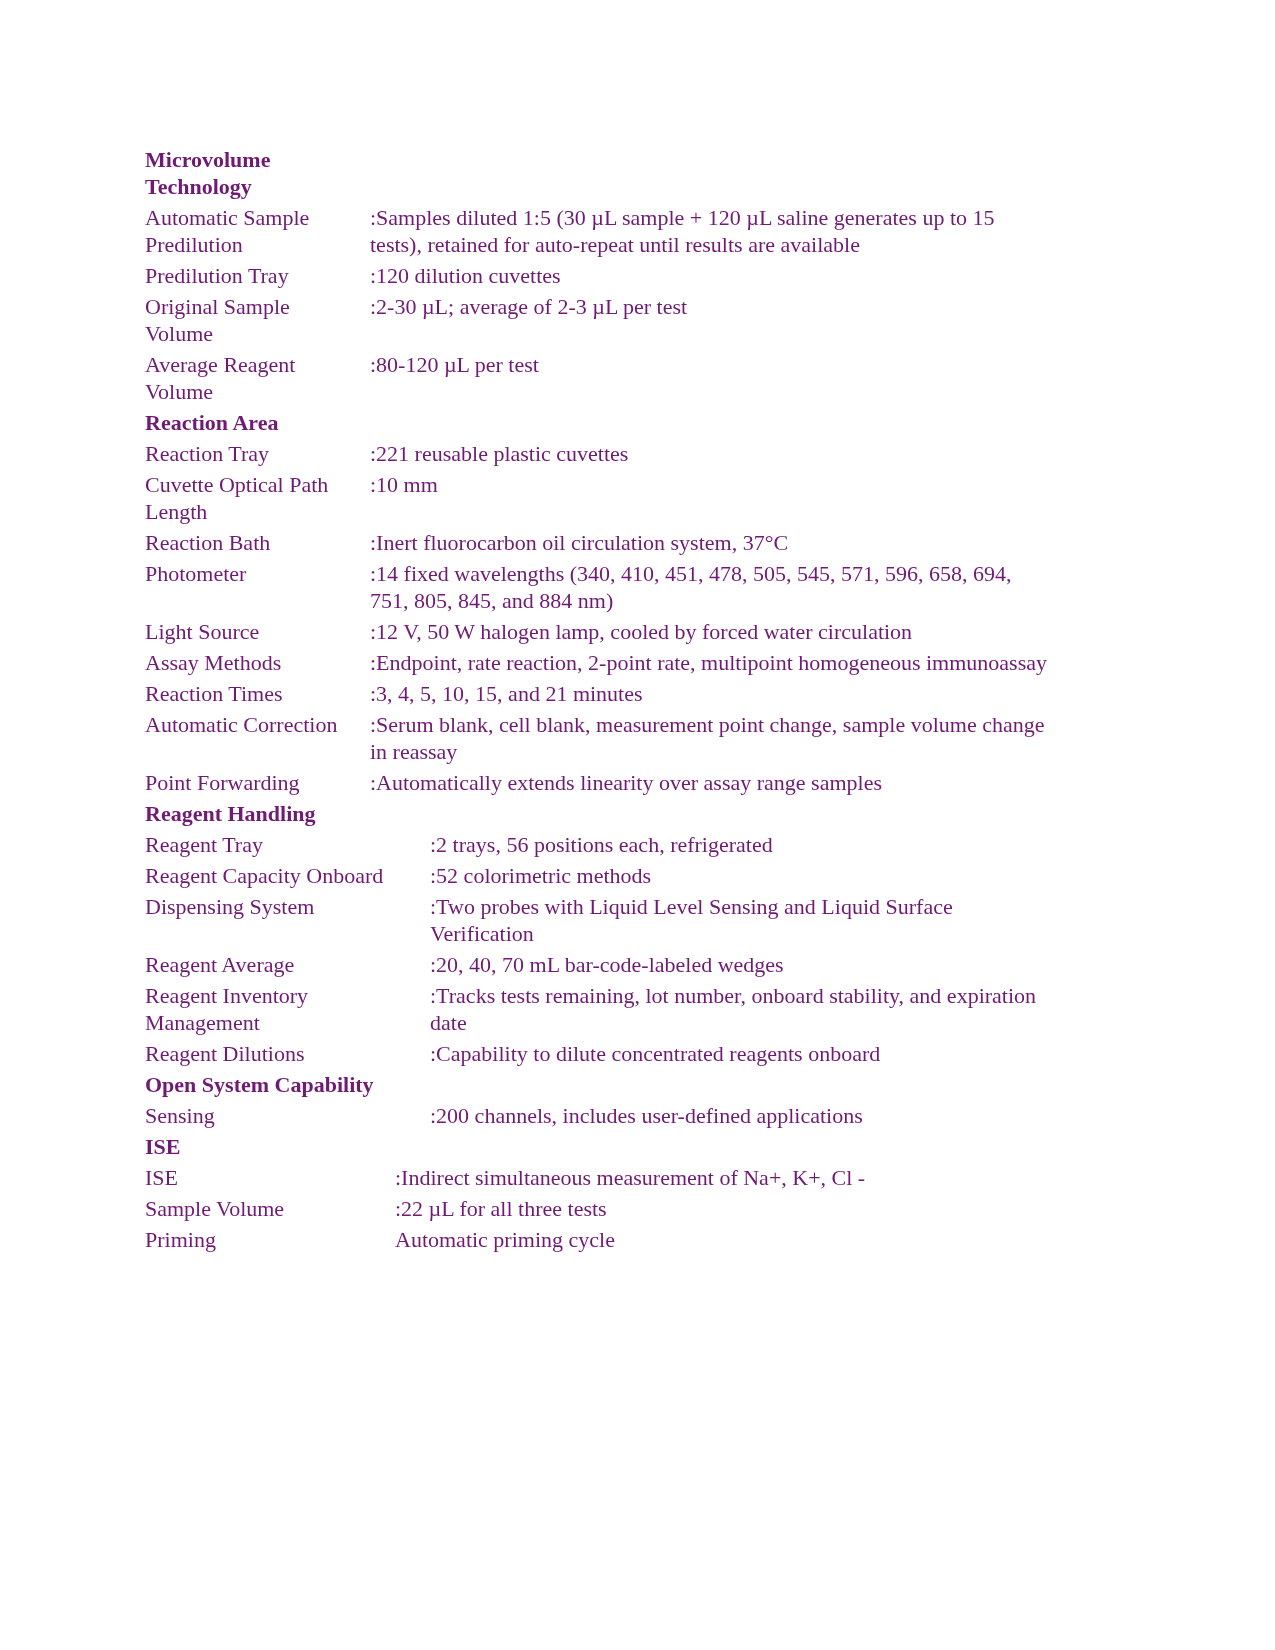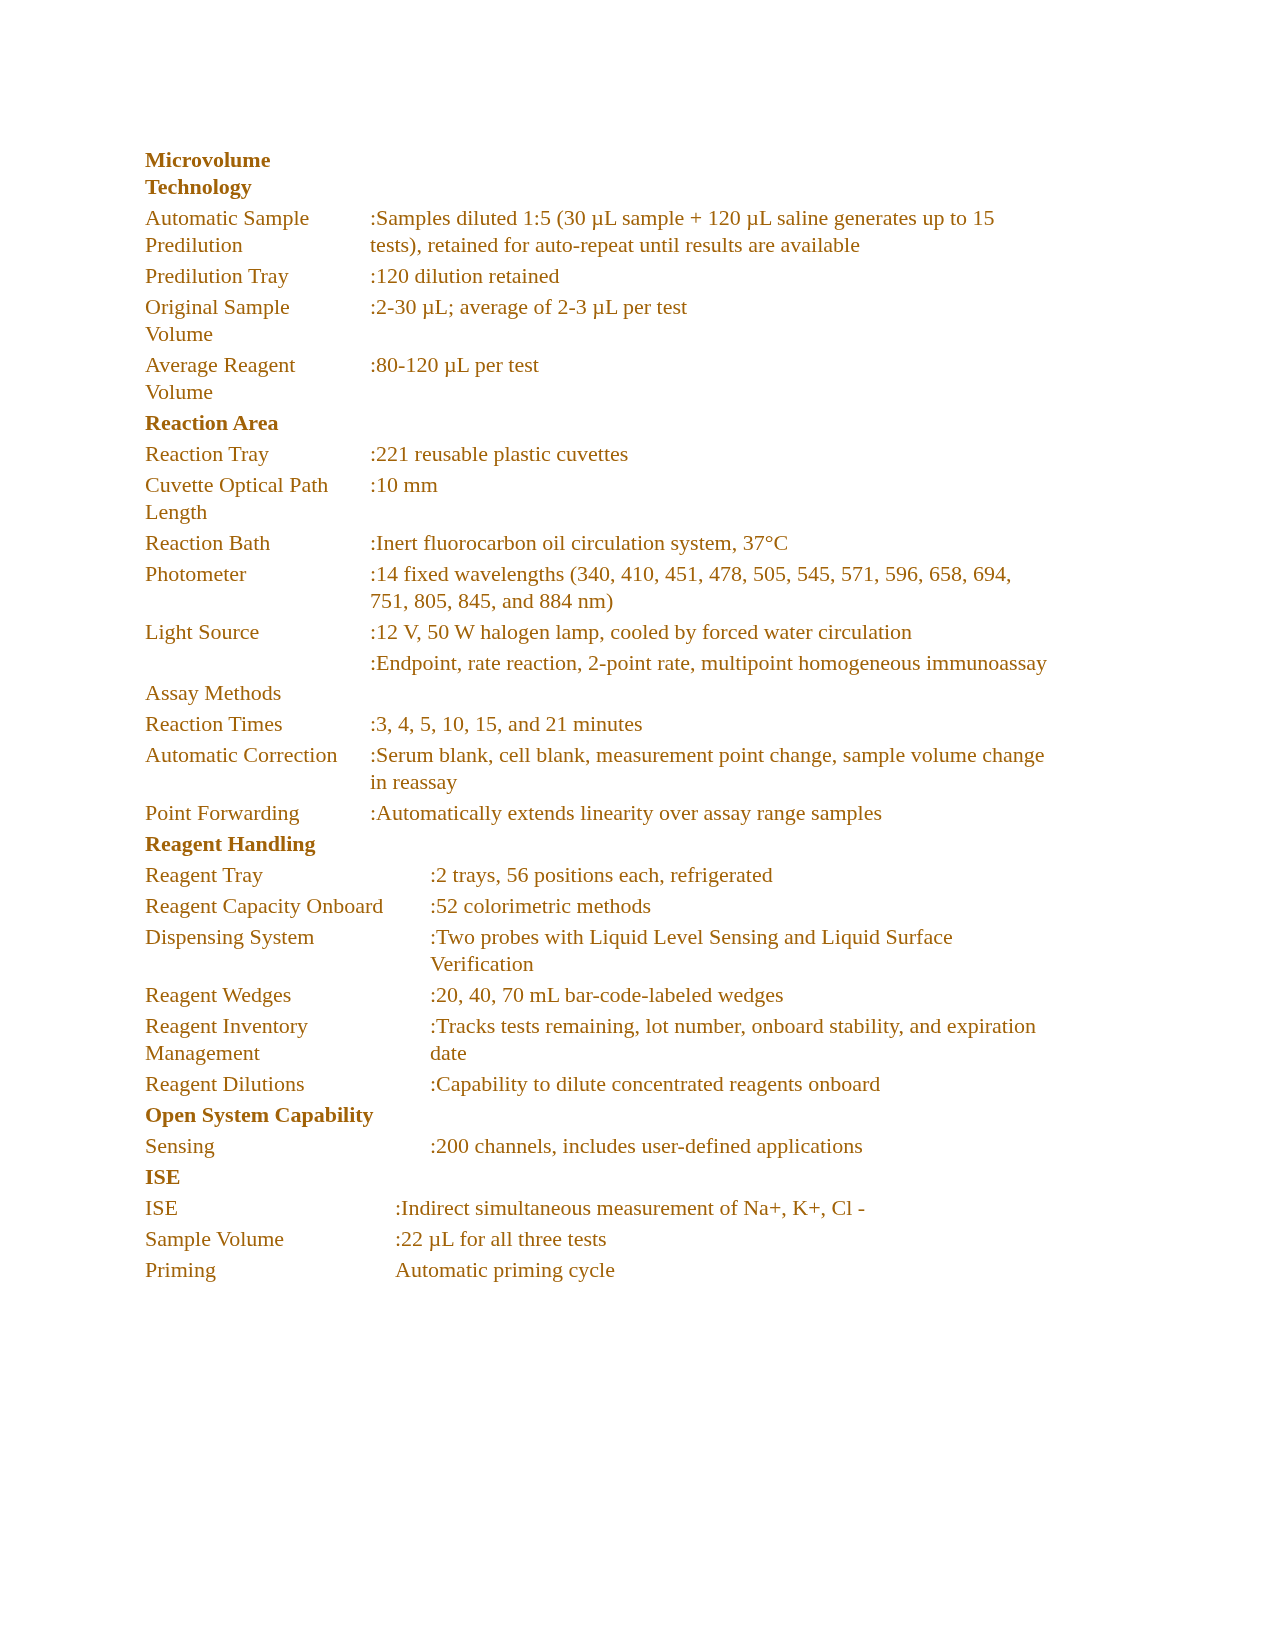--- a/index.html
+++ b/index.html
@@ -10,21 +10,21 @@
   .page {
     position: relative;
     width: 1275px;
     height: 1441px;
     background: #ffffff;
     box-sizing: border-box;
     padding: 146px 130px 0 145px;
     font-family: "Liberation Serif", "DejaVu Serif", serif;
     font-size: 22px;
     line-height: 27px;
-    color: #a16207;
+    color: #701a75;
     overflow: hidden;
   }
   .doc {
     width: 905px;
   }
   .section-title {
     font-weight: bold;
     margin-bottom: 4px;
   }
   .spec-row {
@@ -47,21 +47,21 @@
 
 <div class="page">
   <div class="doc" id="doc">
       <div class="section-title" style="max-width: 225px;">Microvolume Technology</div>
       <div class="spec-row">
         <div class="spec-label" style="width: 225px;">Automatic Sample Predilution</div>
         <div class="spec-value">:Samples diluted 1:5 (30 µL sample + 120 µL saline generates up to 15 tests), retained for auto-repeat until results are available</div>
       </div>
       <div class="spec-row">
         <div class="spec-label" style="width: 225px;">Predilution Tray</div>
-        <div class="spec-value">:120 dilution retained</div>
+        <div class="spec-value">:120 dilution cuvettes</div>
       </div>
       <div class="spec-row">
         <div class="spec-label" style="width: 225px;">Original Sample Volume</div>
         <div class="spec-value">:2-30 µL; average of 2-3 µL per test</div>
       </div>
       <div class="spec-row">
         <div class="spec-label" style="width: 225px;">Average Reagent Volume</div>
         <div class="spec-value">:80-120 µL per test</div>
       </div>
       <div class="section-title" style="max-width: 225px;">Reaction Area</div>
@@ -79,21 +79,21 @@
       </div>
       <div class="spec-row">
         <div class="spec-label" style="width: 225px;">Photometer</div>
         <div class="spec-value">:14 fixed wavelengths (340, 410, 451, 478, 505, 545, 571, 596, 658, 694, 751, 805, 845, and 884 nm)</div>
       </div>
       <div class="spec-row">
         <div class="spec-label" style="width: 225px;">Light Source</div>
         <div class="spec-value">:12 V, 50 W halogen lamp, cooled by forced water circulation</div>
       </div>
       <div class="spec-row">
-        <div class="spec-label" style="width: 225px; margin-top: 30px;">Assay Methods</div>
+        <div class="spec-label" style="width: 225px;">Assay Methods</div>
         <div class="spec-value">:Endpoint, rate reaction, 2-point rate, multipoint homogeneous immunoassay</div>
       </div>
       <div class="spec-row">
         <div class="spec-label" style="width: 225px;">Reaction Times</div>
         <div class="spec-value">:3, 4, 5, 10, 15, and 21 minutes</div>
       </div>
       <div class="spec-row">
         <div class="spec-label" style="width: 225px;">Automatic Correction</div>
         <div class="spec-value">:Serum blank, cell blank, measurement point change, sample volume change in reassay</div>
       </div>
@@ -108,21 +108,21 @@
       </div>
       <div class="spec-row">
         <div class="spec-label" style="width: 285px;">Reagent Capacity Onboard</div>
         <div class="spec-value">:52 colorimetric methods</div>
       </div>
       <div class="spec-row">
         <div class="spec-label" style="width: 285px;">Dispensing System</div>
         <div class="spec-value">:Two probes with Liquid Level Sensing and Liquid Surface Verification</div>
       </div>
       <div class="spec-row">
-        <div class="spec-label" style="width: 285px;">Reagent Wedges</div>
+        <div class="spec-label" style="width: 285px;">Reagent Average</div>
         <div class="spec-value">:20, 40, 70 mL bar-code-labeled wedges</div>
       </div>
       <div class="spec-row">
         <div class="spec-label" style="width: 285px;">Reagent Inventory Management</div>
         <div class="spec-value">:Tracks tests remaining, lot number, onboard stability, and expiration date</div>
       </div>
       <div class="spec-row">
         <div class="spec-label" style="width: 285px;">Reagent Dilutions</div>
         <div class="spec-value">:Capability to dilute concentrated reagents onboard</div>
       </div>

